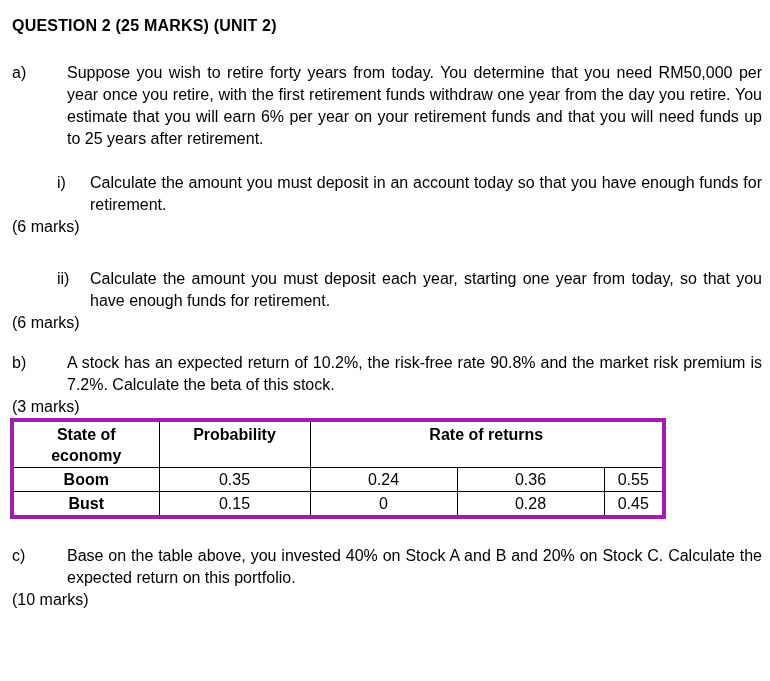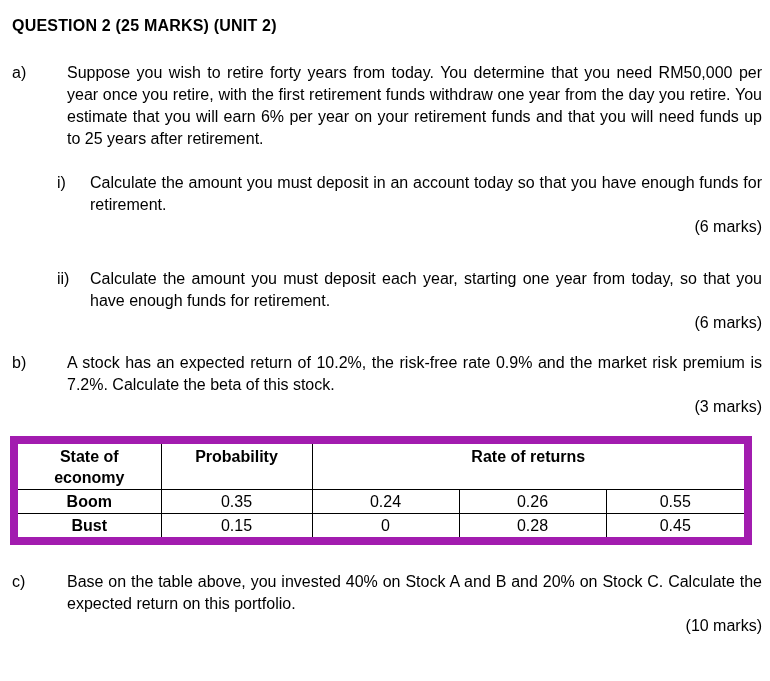--- a/index.html
+++ b/index.html
@@ -36,33 +36,31 @@
     margin-left: 45px;
   }
   .subpart-label {
     flex: 0 0 33px;
   }
   .subpart-text {
     flex: 1 1 auto;
     text-align: justify;
   }
   .marks-line {
-    text-align: right;
   }
   .mt-22 { margin-top: 22px; }
   .mt-21 { margin-top: 30px; }
   .mt-18 { margin-top: 18px; }
   .mt-26 { margin-top: 26px; }
   table.returns-table {
     border-collapse: collapse;
     table-layout: fixed;
-    width: 742px;
+    width: 656px;
     margin-left: -2px;
-    margin-top: 18px;
-    border: 8px solid #a21caf;
+    border: 4px solid #a21caf;
   }
   table.returns-table td, table.returns-table th {
     border: 1px solid #000;
     font-size: 16px;
     line-height: 21px;
     text-align: center;
     padding: 1px 4px;
     overflow: hidden;
   }
   table.returns-table th { font-weight: bold; }
@@ -88,21 +86,21 @@
 <div class="marks-line">(6 marks)</div>
 
 <div class="subpart mt-21">
   <div class="subpart-label">ii)</div>
   <div class="subpart-text">Calculate the amount you must deposit each year, starting one year from today, so that you have enough funds for retirement.</div>
 </div>
 <div class="marks-line">(6 marks)</div>
 
 <div class="part mt-18">
   <div class="part-label">b)</div>
-  <div class="part-text">A stock has an expected return of 10.2%, the risk-free rate 0.9% and the market risk premium is 7.2%. Calculate the beta of this stock.</div>
+  <div class="part-text">A stock has an expected return of 10.2%, the risk-free rate 90.8% and the market risk premium is 7.2%. Calculate the beta of this stock.</div>
 </div>
 <div class="marks-line">(3 marks)</div>
 
 <table class="returns-table">
   <colgroup>
     <col style="width:147px">
     <col style="width:151px">
     <col style="width:147px">
     <col style="width:147px">
     <col>
@@ -112,21 +110,21 @@
     <th>
           <div class="wrap-narrow">State of economy</div>
         </th>
     <th>Probability</th>
     <th colspan="3">Rate of returns</th>
   </tr>
   <tr class="data-row">
     <th>Boom</th>
     <td>0.35</td>
     <td>0.24</td>
-    <td>0.26</td>
+    <td>0.36</td>
     <td>0.55</td>
   </tr>
   <tr class="data-row">
     <th>Bust</th>
     <td>0.15</td>
     <td>0</td>
     <td>0.28</td>
     <td>0.45</td>
   </tr>
 </tbody>

